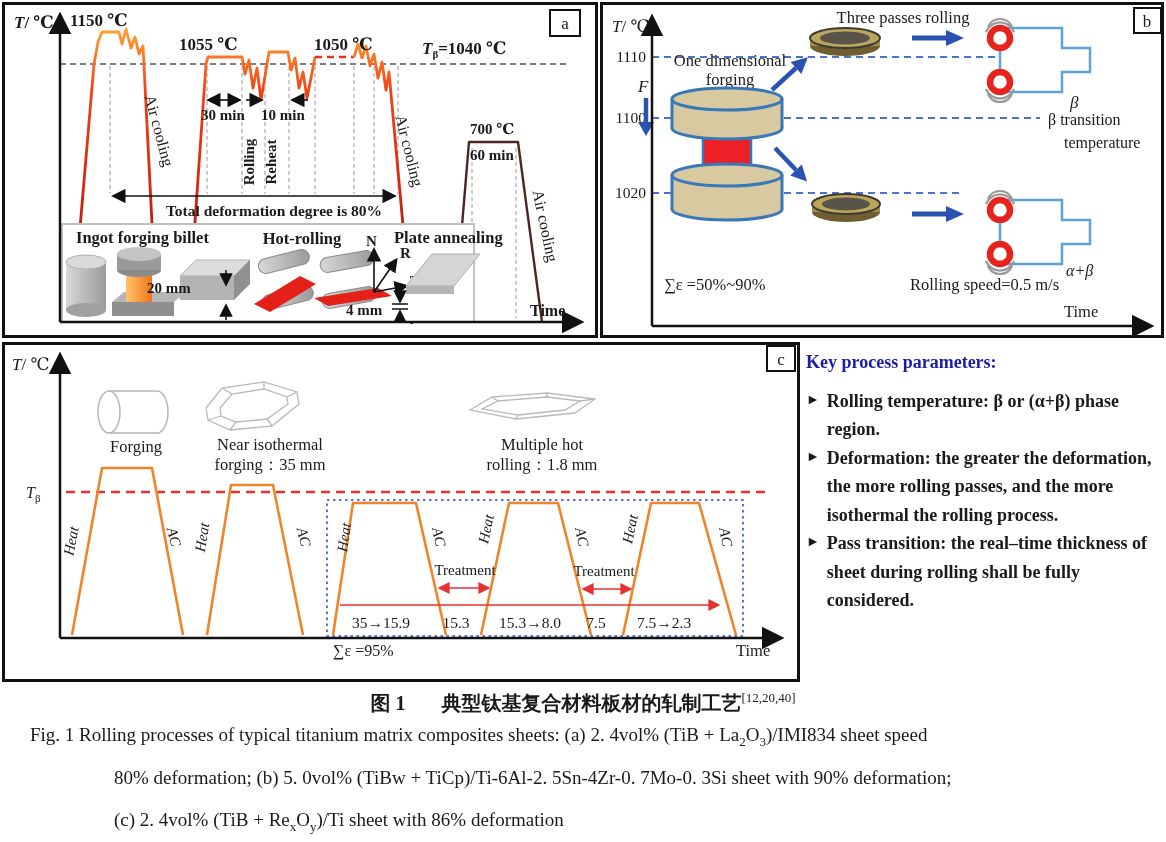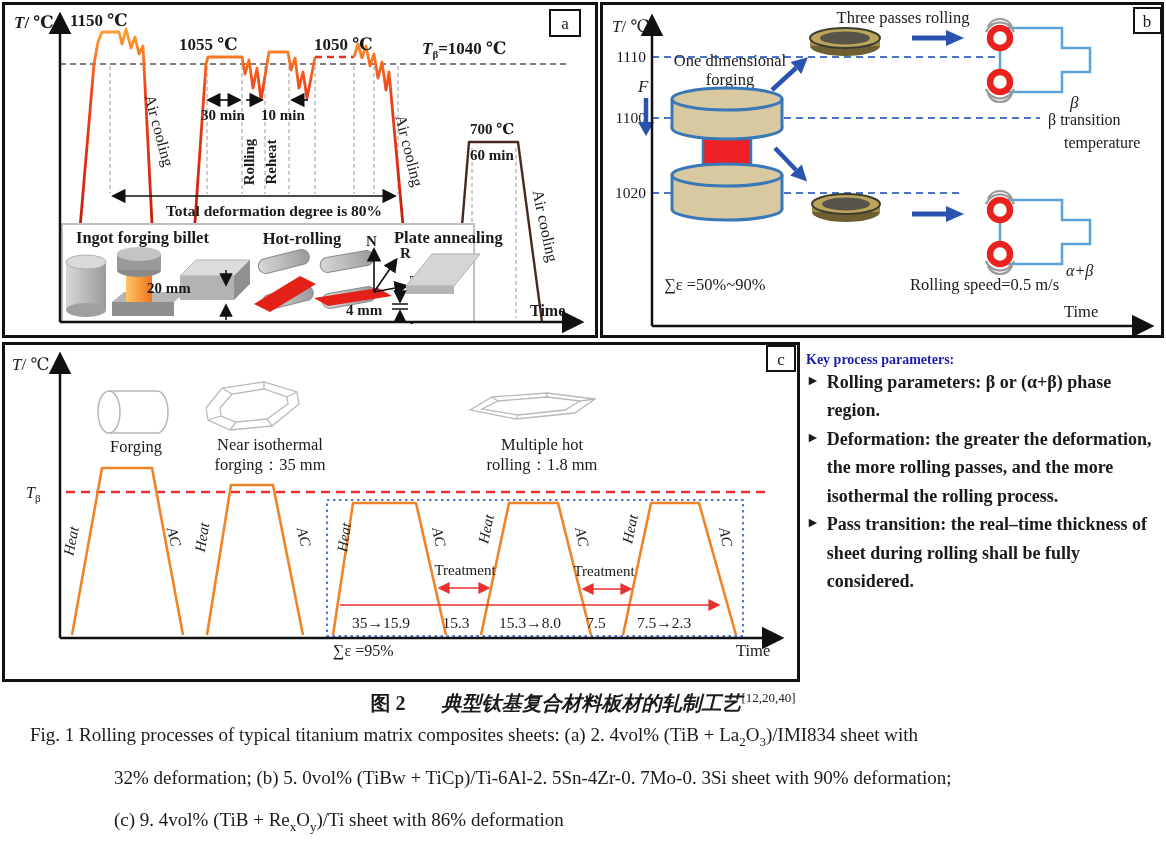--- a/index.html
+++ b/index.html
@@ -2,27 +2,27 @@
 <html><head>
 <meta charset="utf-8">
 <style>
   html,body{margin:0;padding:0;background:#fff;}
   #stage{position:relative;width:1166px;height:842px;background:#fff;overflow:hidden;
          font-family:"Liberation Serif","DejaVu Serif",serif;color:#1a1a1a;}
   .panel{position:absolute;display:block;}
   svg text{font-family:"Liberation Serif","DejaVu Serif",serif;fill:#1a1a1a;}
   
   .keyparams{position:absolute;left:806px;top:352px;width:346px;}
-  .kp-title{font-size:14px;font-weight:bold;color:#1c1caa;margin-bottom:0;}
+  .kp-title{font-size:18px;font-weight:bold;color:#1c1caa;margin-bottom:14px;}
   .kp-item{display:flex;gap:7px;font-size:18px;font-weight:bold;line-height:1.58;color:#1a1a1a;}
   .kp-bullet{flex:0 0 auto;font-size:14px;line-height:1.9;}
   
   .cap-zh{position:absolute;left:0;top:690px;width:1166px;text-align:center;font-size:20px;font-weight:bold;}
   .cap-zh sup{font-size:13px;font-weight:normal;margin-top:44px;}
-  .cap-zh .zh-title{margin-left:36px;font-style:italic;}
+  .cap-zh .zh-title{margin-left:36px;}
   .cap-en{position:absolute;font-size:19px;}
   .cap-en sub{font-size:13px;}
   .l1{left:30px;top:724px;width:1130px;}
   .l2{left:114px;top:767px;width:1050px;}
   .l3{left:114px;top:809px;width:1050px;}
 </style>
 </head>
 <body>
 
 <div id="stage">
@@ -358,36 +358,36 @@
   <text x="734" y="314" font-size="16.5">Time</text>
 
   <rect x="765" y="4" width="28" height="25" fill="#fff" stroke="#111" stroke-width="2"></rect>
   <text x="779" y="23" font-size="17" text-anchor="middle">c</text>
 </svg>
 
 <div class="keyparams">
   <div class="kp-title">Key process parameters:</div>
   <div class="kp-item">
     <span class="kp-bullet">►</span>
-    <span class="kp-text">Rolling parameters: β or (α+β) phase region.</span>
+    <span class="kp-text">Rolling temperature: β or (α+β) phase region.</span>
   </div>
   <div class="kp-item">
     <span class="kp-bullet">►</span>
     <span class="kp-text">Deformation: the greater the deformation, the more rolling passes, and the more isothermal the rolling process.</span>
   </div>
   <div class="kp-item">
     <span class="kp-bullet">►</span>
     <span class="kp-text">Pass transition: the real–time thickness of sheet during rolling shall be fully considered.</span>
   </div>
 </div>
 
 <div class="cap-zh">
-  <span>图 2</span><span class="zh-title">典型钛基复合材料板材的轧制工艺</span><sup>[12,20,40]</sup>
+  <span>图 1</span><span class="zh-title">典型钛基复合材料板材的轧制工艺</span><sup>[12,20,40]</sup>
 </div>
 <div class="cap-en l1">
-  <span>Fig. 1   Rolling processes of typical titanium matrix composites sheets: (a) 2. 4vol% (TiB + La</span><sub>2</sub><span>O</span><sub>3</sub><span>)/IMI834 sheet with</span>
-</div>
-<div class="cap-en l2">32%  deformation; (b) 5. 0vol% (TiBw + TiCp)/Ti-6Al-2. 5Sn-4Zr-0. 7Mo-0. 3Si sheet with 90% deformation;</div>
+  <span>Fig. 1   Rolling processes of typical titanium matrix composites sheets: (a) 2. 4vol% (TiB + La</span><sub>2</sub><span>O</span><sub>3</sub><span>)/IMI834 sheet speed</span>
+</div>
+<div class="cap-en l2">80%  deformation; (b) 5. 0vol% (TiBw + TiCp)/Ti-6Al-2. 5Sn-4Zr-0. 7Mo-0. 3Si sheet with 90% deformation;</div>
 <div class="cap-en l3">
-  <span>(c) 9. 4vol% (TiB + Re</span><sub>x</sub><span>O</span><sub>y</sub><span>)/Ti sheet with 86% deformation</span>
+  <span>(c) 2. 4vol% (TiB + Re</span><sub>x</sub><span>O</span><sub>y</sub><span>)/Ti sheet with 86% deformation</span>
 </div>
 
 </div>
 
 </body></html>

